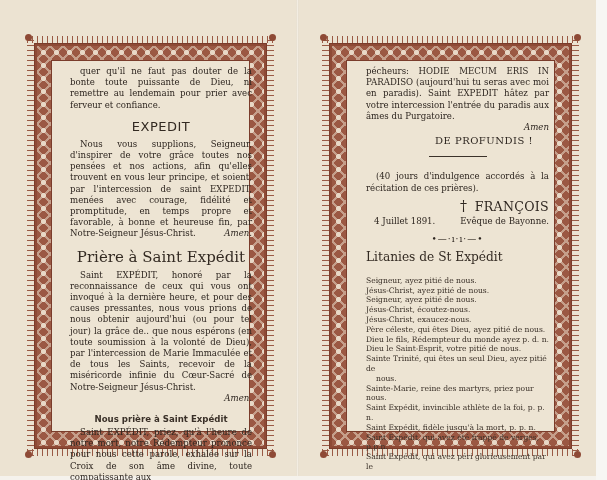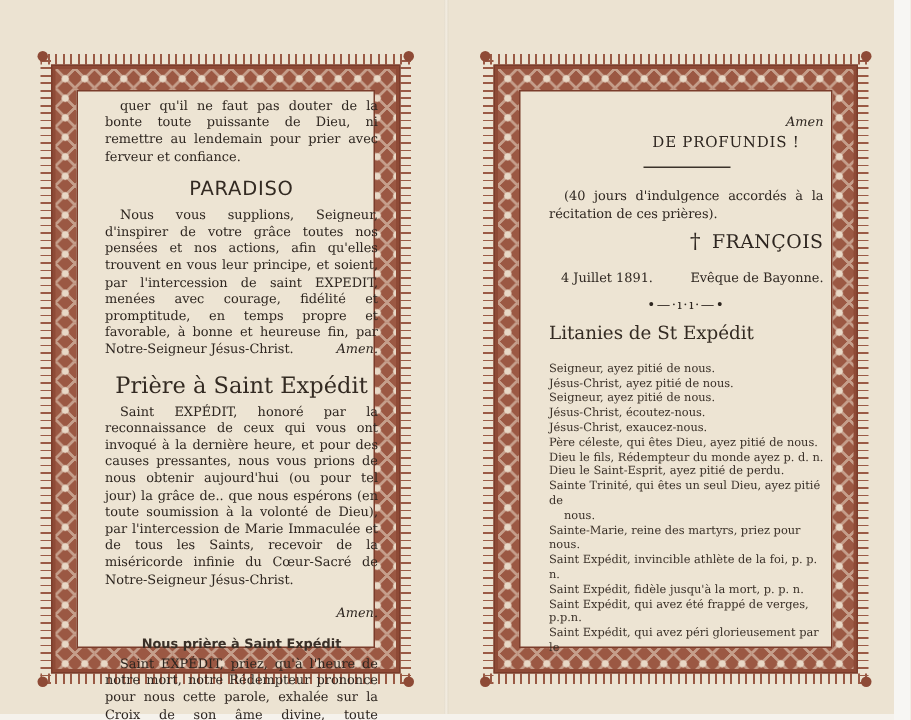--- a/index.html
+++ b/index.html
@@ -27,28 +27,28 @@
       linear-gradient(-45deg, transparent 45%, rgba(232,216,198,0.55) 45% 55%, transparent 55%) 0 0/13px 13px,
       #9b5843;
   }
   .frame .inner { position:absolute; left:24px; top:24px; right:24px; bottom:24px;
     background:#ede4d3; border:1px solid #7a3c2b; }
   .corner { position:absolute; width:7px; height:7px; border-radius:50%; background:#8e4a36; }
 
   .panel-text { position:absolute; color:#2e2620; }
   .p { font-size:8.6px; line-height:11.2px; text-align:justify; margin:0; }
   .indent { text-indent:10px; }
-  .right { text-align:right;margin-top:11px; }
+  .right { text-align:right; }
   .h-oraison { font-family:"DejaVu Sans", sans-serif; font-size:13px; letter-spacing:0.5px; text-align:center; margin:8px 0 5px; color:#332a22; }
   .h-priere { font-size:15px; text-align:center; margin:8px 0 4px; color:#332a22; }
   .h-autre { font-family:"DejaVu Sans", sans-serif; font-weight:bold; font-size:8.6px; text-align:center; margin:10px 0 3px; color:#3a3028; }
   .amen { font-style:italic; }
   .italic { }
   .rule { width:58px; height:1px; background:#3b322a; margin:10px auto 14px; }
-  .sig-row { display:flex; justify-content:space-between; align-items:flex-end; font-size:8.6px; margin-top:12px; }
+  .sig-row { display:flex; justify-content:space-between; align-items:flex-end; font-size:8.6px; margin-top:2px; }
   .sig-name { font-size:12.6px; text-align:right; margin-top:4px; letter-spacing:0.3px; }
   .orn { text-align:center; margin:8px 0 6px; font-size:9px; color:#2e2620; letter-spacing:1px; }
   .h-litanies { font-size:12.2px; text-align:left; margin:4px 0 12px; color:#332a22; }
   .lit { font-size:7.6px; line-height:9.8px; margin:0; color:#3a3028; }
   .lit .cont { padding-left:10px; }
 </style>
 </head>
 <body>
 
 <div class="paper"></div>
@@ -70,34 +70,35 @@
   <div class="band"></div>
   <div class="inner"></div>
   <div class="corner" style="left:-2px; top:-2px;"></div>
   <div class="corner" style="right:-2px; top:-2px;"></div>
   <div class="corner" style="left:-2px; bottom:-2px;"></div>
   <div class="corner" style="right:-2px; bottom:-2px;"></div>
 </div>
 
 <div class="panel-text" style="left:70px; top:66px; width:182px;">
   <p class="p indent">quer qu'il ne faut pas douter de la bonte toute puissante de Dieu, ni remettre au lendemain pour prier avec ferveur et confiance.</p>
-  <div class="h-oraison">PARADISO</div>
+  <div class="h-oraison">EXPEDIT</div>
   <p class="p indent">
     <span>Nous vous supplions, Seigneur, d'inspirer de votre grâce toutes nos pensées et nos actions, afin qu'elles trouvent en vous leur principe, et soient, par l'intercession de saint EXPEDIT, menées avec courage, fidélité et promptitude, en temps propre et favorable, à bonne et heureuse fin, par Notre-Seigneur Jésus-Christ.</span>
     <span class="amen" style="float:right;">Amen.</span>
   </p>
   <div style="clear:both;"></div>
   <div class="h-priere">Prière à Saint Expédit</div>
   <p class="p indent">Saint EXPÉDIT, honoré par la reconnaissance de ceux qui vous ont invoqué à la dernière heure, et pour des causes pressantes, nous vous prions de nous obtenir aujourd'hui (ou pour tel jour) la grâce de.. que nous espérons (en toute soumission à la volonté de Dieu), par l'intercession de Marie Immaculée et de tous les Saints, recevoir de la miséricorde infinie du Cœur-Sacré de Notre-Seigneur Jésus-Christ.</p>
   <p class="p right amen">Amen.</p>
   <div class="h-autre">Nous prière à Saint Expédit</div>
   <p class="p indent">Saint EXPÉDIT, priez, qu'à l'heure de notre mort, notre Rédempteur prononce pour nous cette parole, exhalée sur la Croix de son âme divine, toute compatissante aux</p>
 </div>
 
 <div class="panel-text" style="left:366px; top:66px; width:183px;">
+  <p class="p">pécheurs: HODIE MECUM ERIS IN PARADISO (aujourd'hui tu seras avec moi en paradis). Saint EXPEDIT hâtez par votre intercession l'entrée du paradis aux âmes du Purgatoire.</p>
   <p class="p right amen">Amen</p>
   <p class="p italic" style="text-align:right; font-size:10px; margin-top:2px; letter-spacing:0.5px; padding-right:16px;">DE PROFUNDIS !</p>
   <div class="rule"></div>
   <p class="p indent">(40 jours d'indulgence accordés à la récitation de ces prières).</p>
   <div class="sig-name">
     <span style="font-size:14px; margin-right:3px;">†</span>
     <span>FRANÇOIS</span>
   </div>
   <div class="sig-row">
     <span style="padding-left:8px;">4 Juillet 1891.</span>
@@ -107,21 +108,21 @@
   <div class="h-litanies">Litanies de St Expédit</div>
 
   <div>
     <p class="lit"><span>Seigneur, ayez pitié de nous.</span></p>
     <p class="lit"><span>Jésus-Christ, ayez pitié de nous.</span></p>
     <p class="lit"><span>Seigneur, ayez pitié de nous.</span></p>
     <p class="lit"><span>Jésus-Christ, écoutez-nous.</span></p>
     <p class="lit"><span>Jésus-Christ, exaucez-nous.</span></p>
     <p class="lit"><span>Père céleste, qui êtes Dieu, ayez pitié de nous.</span></p>
     <p class="lit"><span>Dieu le fils, Rédempteur du monde ayez p. d. n.</span></p>
-    <p class="lit"><span>Dieu le Saint-Esprit, ayez pitié de perdu.</span></p>
+    <p class="lit"><span>Dieu le Saint-Esprit, votre pitié de nous.</span></p>
     <p class="lit"><span>Sainte Trinité, qui êtes un seul Dieu, ayez pitié de</span><br><span class="cont">nous.</span></p>
     <p class="lit"><span>Sainte-Marie, reine des martyrs, priez pour nous.</span></p>
     <p class="lit"><span>Saint Expédit, invincible athlète de la foi, p. p. n.</span></p>
     <p class="lit"><span>Saint Expédit, fidèle jusqu'à la mort, p. p. n.</span></p>
     <p class="lit"><span>Saint Expédit, qui avez été frappé de verges, p.p.n.</span></p>
     <p class="lit"><span>Saint Expédit, qui avez péri glorieusement par le</span><br></p>
   </div>
 </div>
 
 </body></html>

